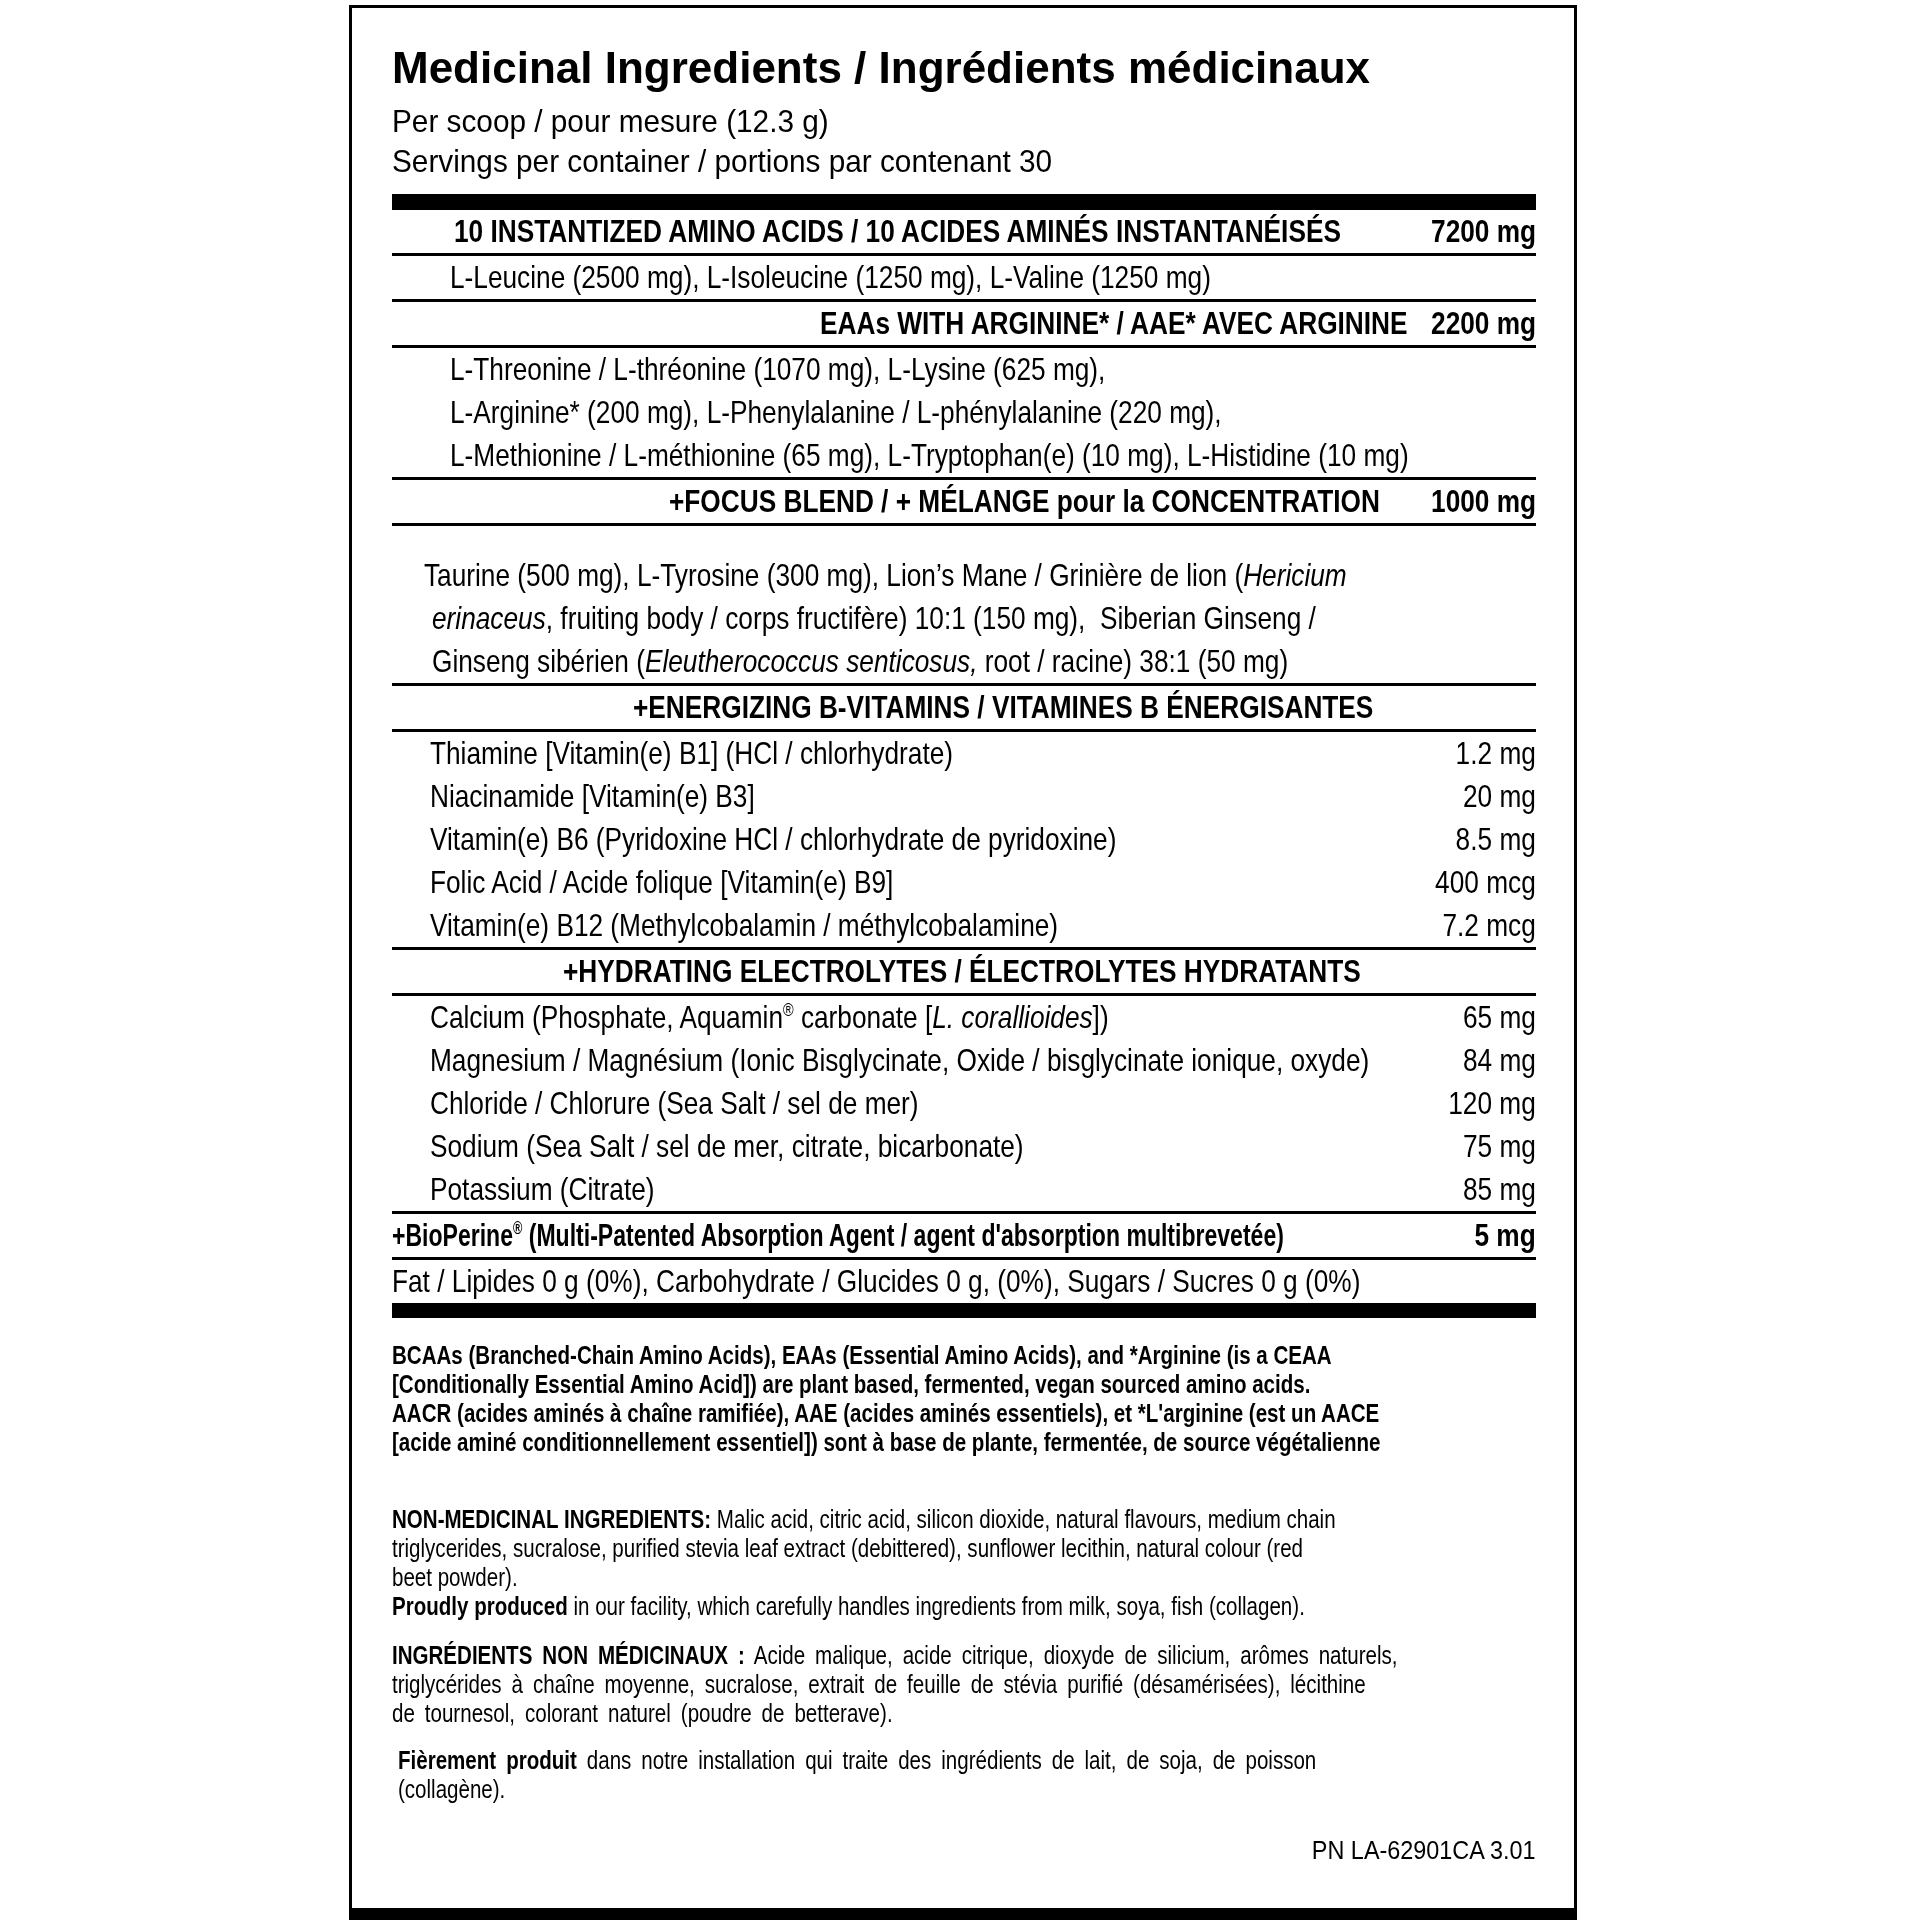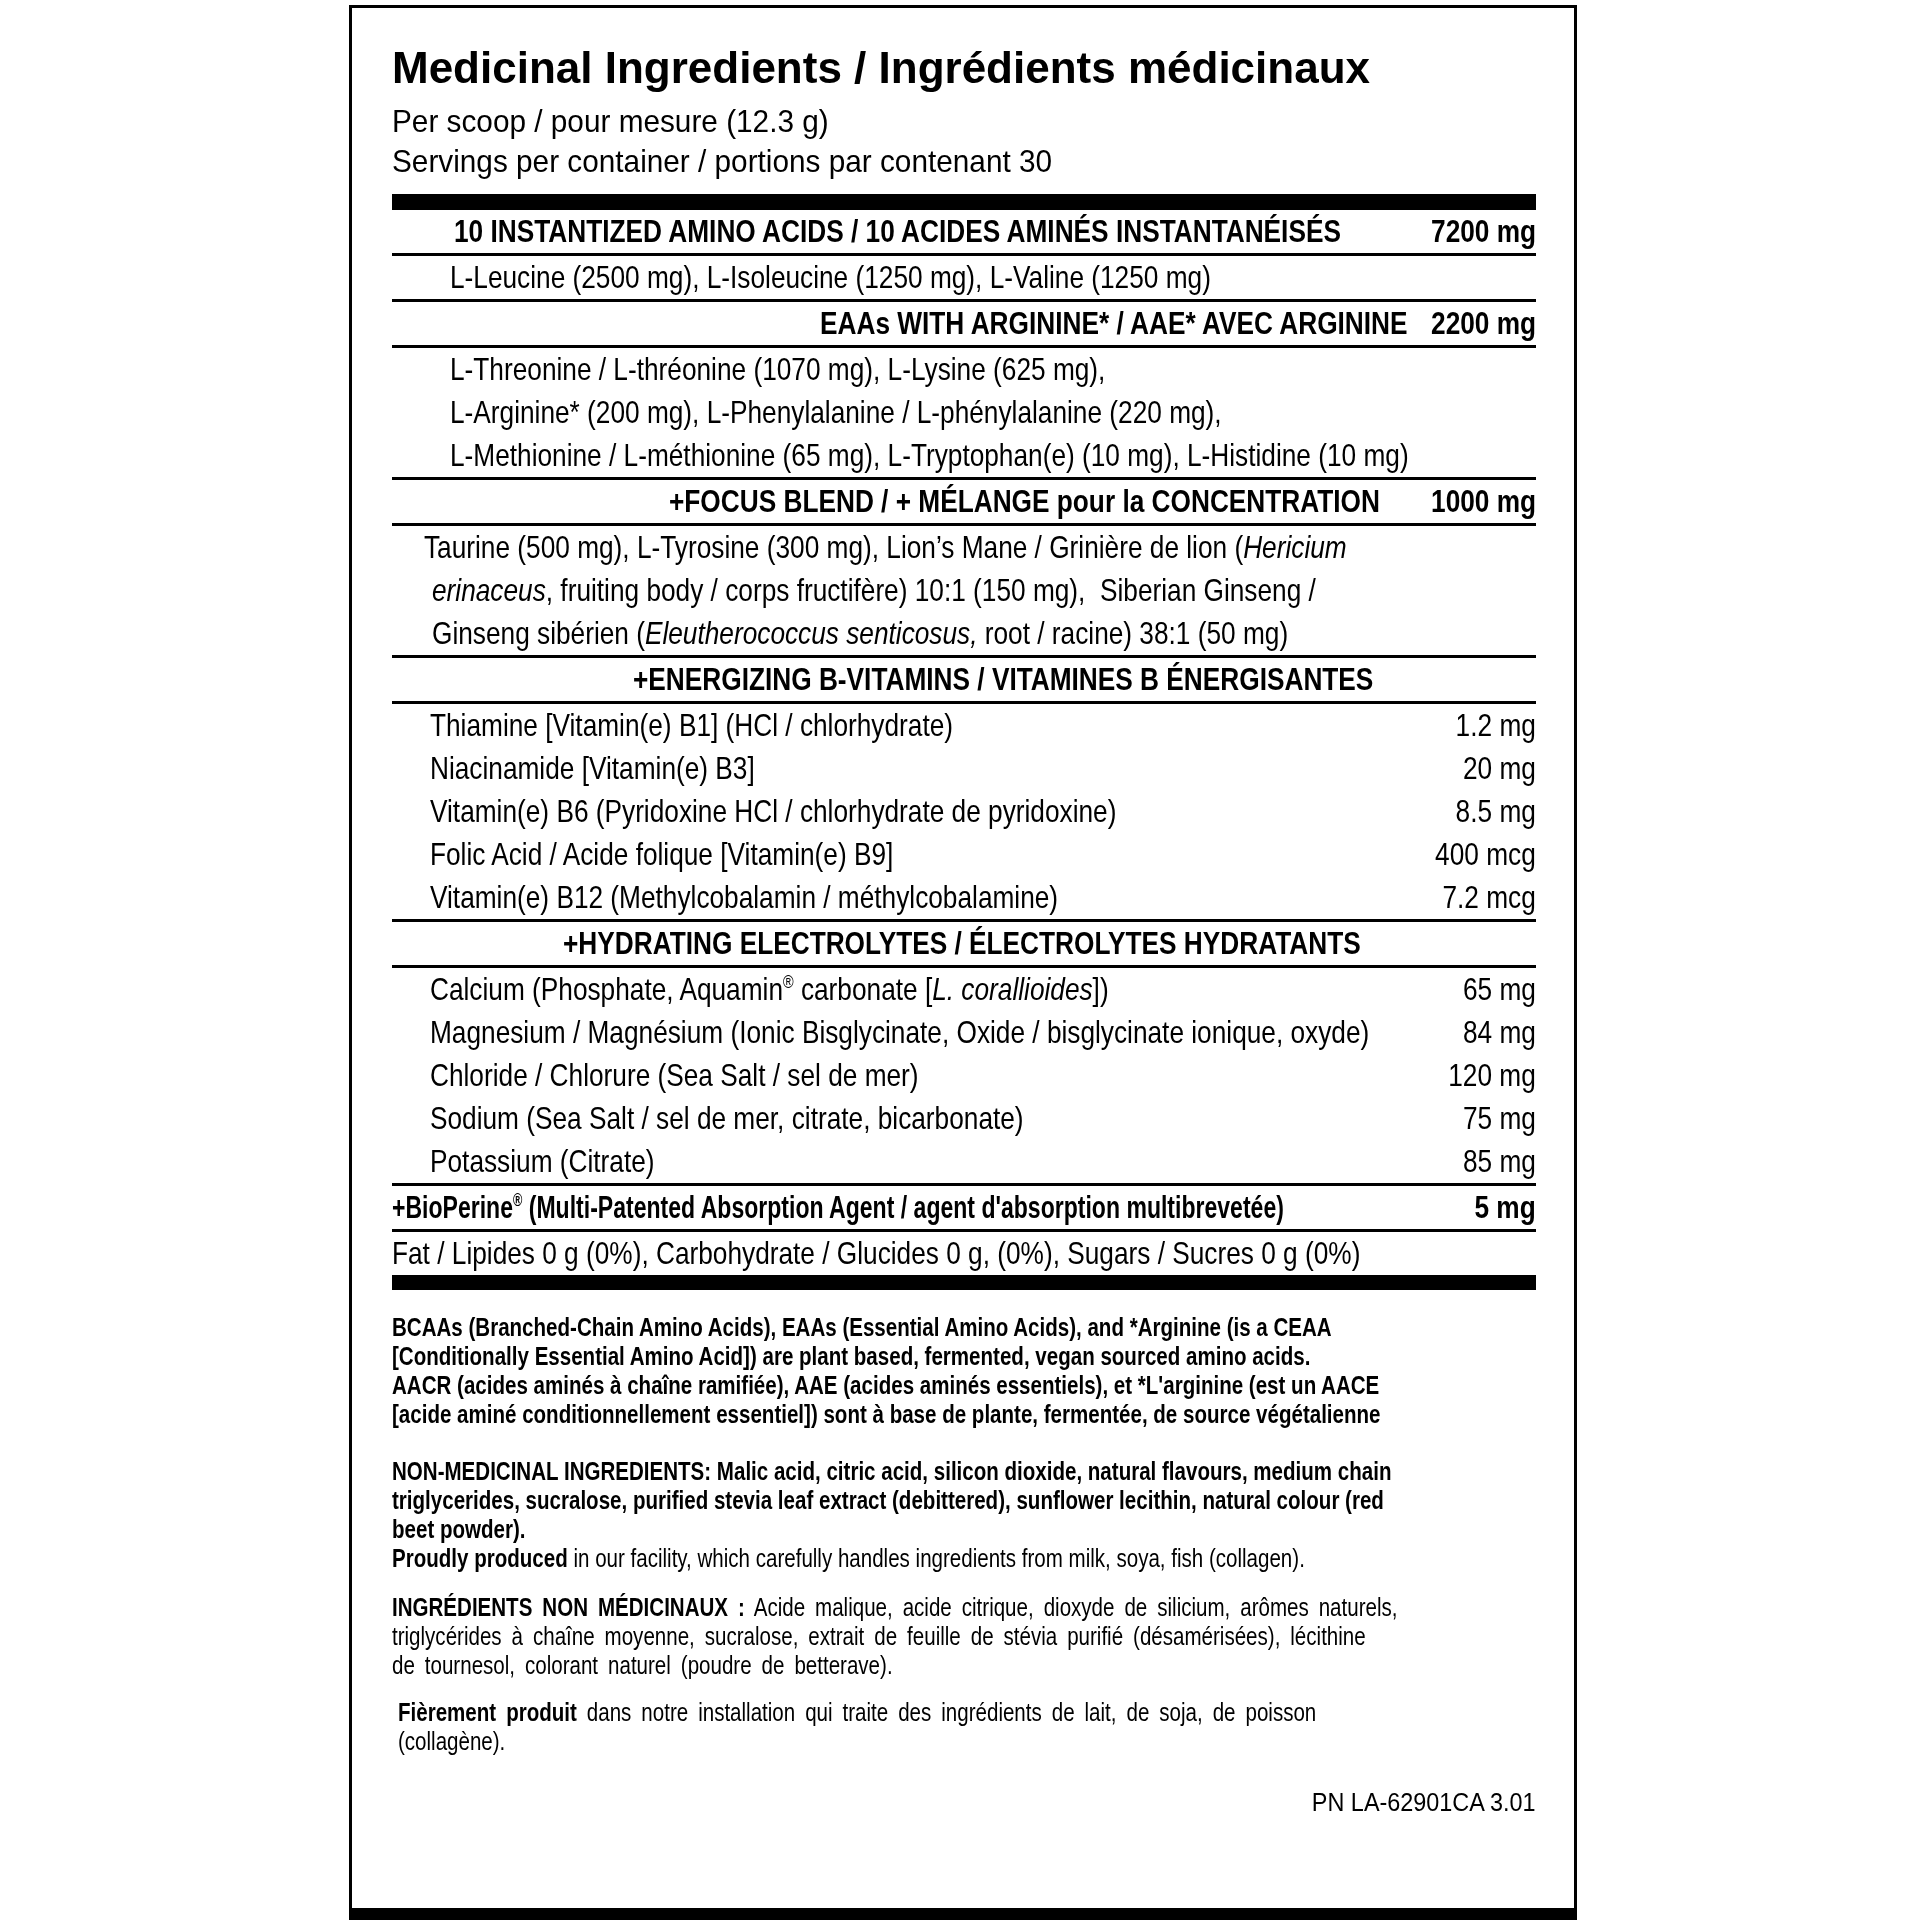--- a/index.html
+++ b/index.html
@@ -21,29 +21,29 @@
   .topbar{margin-top:12.3px;}
   .botbar{height:15.3px;}
   .row{position:relative;height:43px;line-height:43px;font-size:32px;white-space:nowrap;}
   .row.bold{font-weight:bold;text-align:right;}
   .val{position:absolute;right:0;top:0;display:inline-block;white-space:pre;
        transform:scaleX(0.82);transform-origin:100% 50%;}
   .val.vb{font-weight:bold;}
   .sep{height:0;border-top:3.8px solid #000;}
   .inA{padding-left:35px;}
   .inB{padding-left:58px;}
-  .inC{padding-left:32px;}
+  .inC{padding-left:32px;margin-top:28px;}
   .inD{padding-left:40px;}
   .inE{padding-left:38px;}
   i{font-style:italic;}
   sup{font-size:55%;vertical-align:super;line-height:0;}
   .fn{font-size:26px;}
   .fl{height:29px;line-height:29px;white-space:nowrap;}
   .fn1{margin-top:23px;font-weight:bold;}
-  .fn2{margin-top:28px;font-weight:bold;}
+  .fn2{margin-top:48px;}
   .fn3{}
   .fn4{margin-top:20px;}
   .fn5{margin-top:18.4px;margin-left:6px;}
   .ws{word-spacing:5.4px;}
   .pn{margin-top:32px;text-align:right;font-size:26px;height:29px;line-height:29px;}
   .pn .cx{transform:scaleX(0.9);transform-origin:100% 50%;}
 </style>
 </head>
 <body>
 

